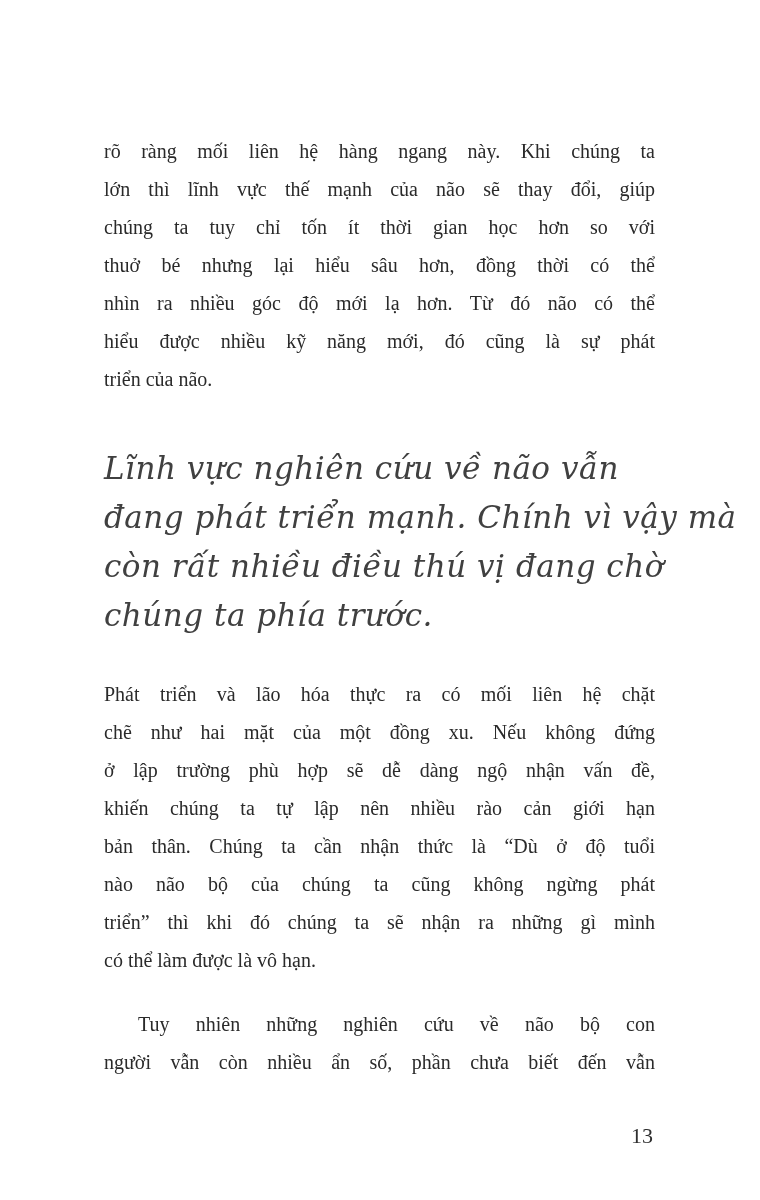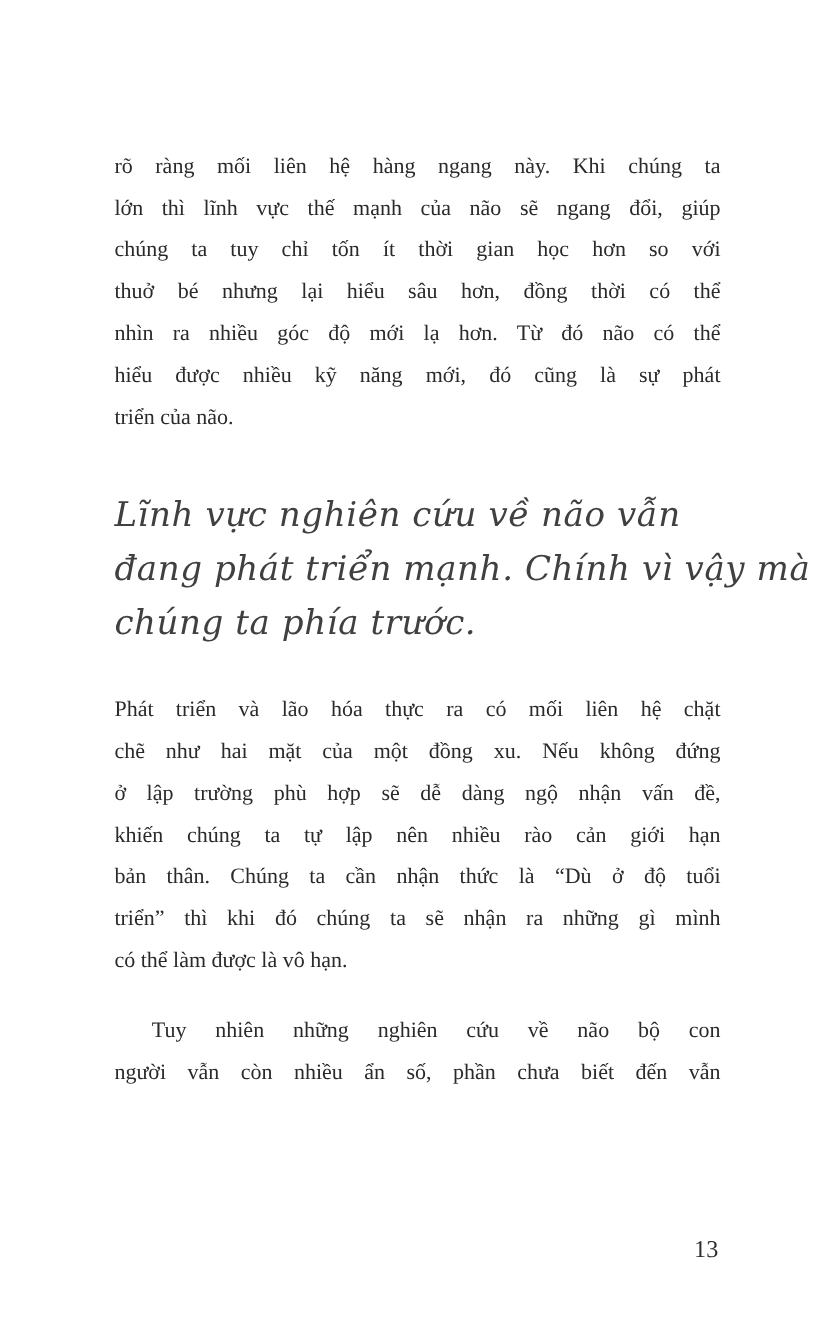--- a/index.html
+++ b/index.html
@@ -65,40 +65,42 @@
   }
 </style>
 </head>
 <body>
 
 <div class="page">
   <div class="text-block">
 
     <div class="body-par par-1">
         <div class="line">rõ ràng mối liên hệ hàng ngang này. Khi chúng ta</div>
-        <div class="line">lớn thì lĩnh vực thế mạnh của não sẽ ngang đổi, giúp</div>
+        <div class="line">lớn thì lĩnh vực thế mạnh của não sẽ thay đổi, giúp</div>
         <div class="line">chúng ta tuy chỉ tốn ít thời gian học hơn so với</div>
         <div class="line">thuở bé nhưng lại hiểu sâu hơn, đồng thời có thể</div>
         <div class="line">nhìn ra nhiều góc độ mới lạ hơn. Từ đó não có thể</div>
         <div class="line">hiểu được nhiều kỹ năng mới, đó cũng là sự phát</div>
         <div class="line last">triển của não.</div>
       </div>
 
     <div class="quote-block">
         <div class="line">Lĩnh vực nghiên cứu về não vẫn</div>
         <div class="line">đang phát triển mạnh. Chính vì vậy mà</div>
+        <div class="line">còn rất nhiều điều thú vị đang chờ</div>
         <div class="line last">chúng ta phía trước.</div>
       </div>
 
     <div class="body-par par-2">
         <div class="line">Phát triển và lão hóa thực ra có mối liên hệ chặt</div>
         <div class="line">chẽ như hai mặt của một đồng xu. Nếu không đứng</div>
         <div class="line">ở lập trường phù hợp sẽ dễ dàng ngộ nhận vấn đề,</div>
         <div class="line">khiến chúng ta tự lập nên nhiều rào cản giới hạn</div>
         <div class="line">bản thân. Chúng ta cần nhận thức là “Dù ở độ tuổi</div>
+        <div class="line">nào não bộ của chúng ta cũng không ngừng phát</div>
         <div class="line">triển” thì khi đó chúng ta sẽ nhận ra những gì mình</div>
         <div class="line last">có thể làm được là vô hạn.</div>
       </div>
 
     <div class="body-par par-3">
         <div class="line indent">Tuy nhiên những nghiên cứu về não bộ con</div>
         <div class="line">người vẫn còn nhiều ẩn số, phần chưa biết đến vẫn</div>
       </div>
 
   </div>

